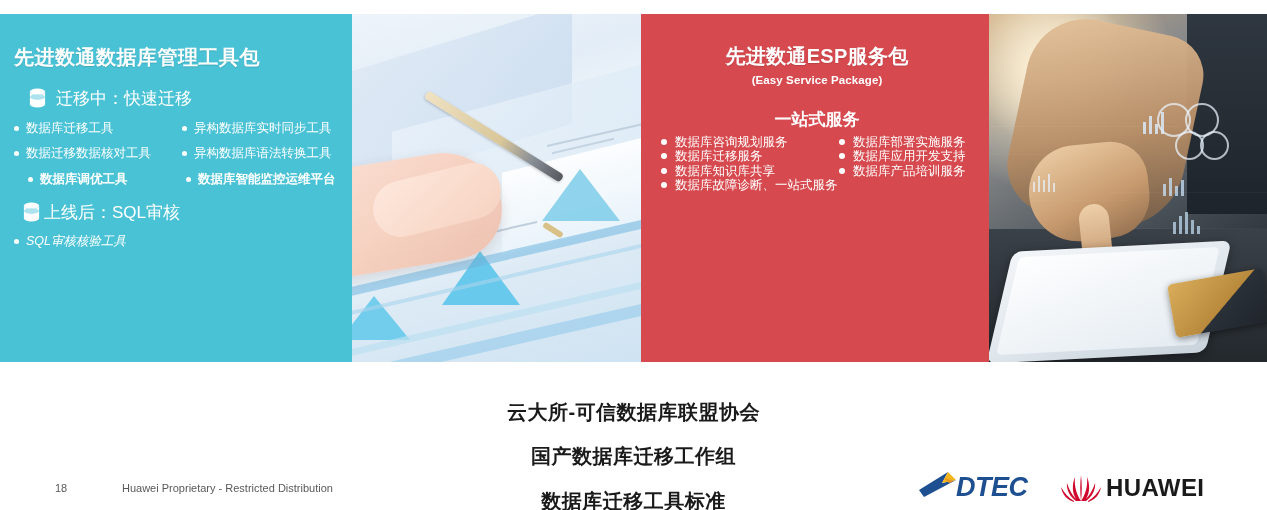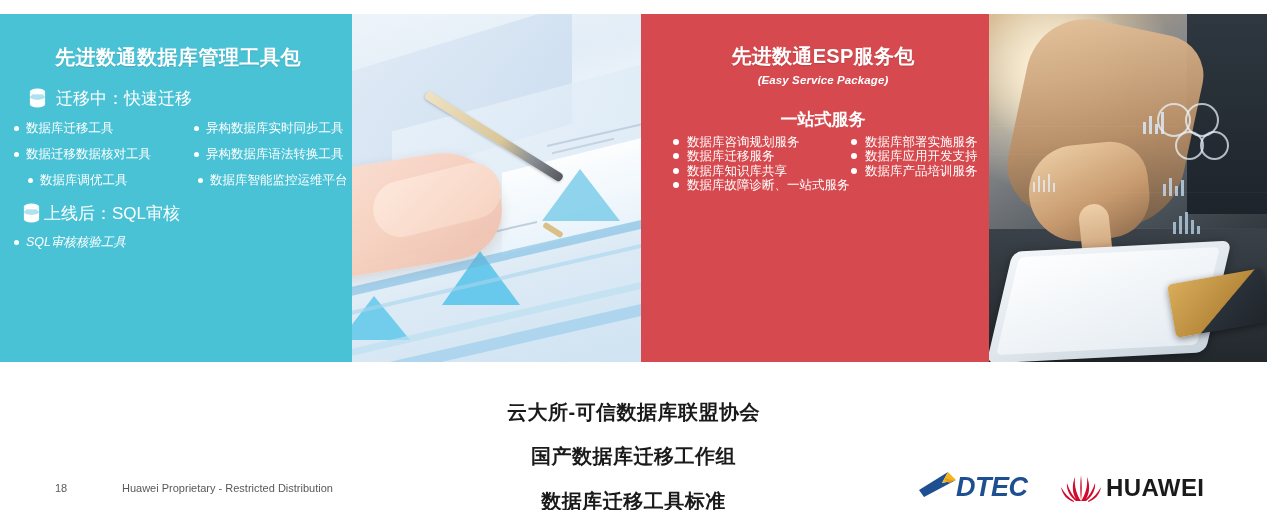--- a/index.html
+++ b/index.html
@@ -18,37 +18,37 @@
 
   
   #teal-panel{
     position:absolute;left:0;top:0;width:352px;height:348px;
     background:#4ac2d6;
     box-sizing:border-box;
     padding:22px 10px 0 14px;
     color:#ffffff;
   }
   #teal-title{
-    font-size:20px;font-weight:bold;text-align:center;
+    font-size:20px;font-weight:bold;text-align:left;
     letter-spacing:.5px;margin:8px 0 16px 0;color:#ffffff;
     text-shadow:0 1px 1px rgba(0,0,0,.12);
   }
   .phase-head{
     display:flex;align-items:center;gap:9px;
     font-size:17px;font-weight:500;color:#ffffff;
     margin:15px 0 0 14px;
   }
   .phase-head.tight{margin-left:8px;gap:3px;}
   .db-icon{display:inline-block;width:19px;height:21px;flex:0 0 auto;}
   .bullet-grid{
     margin:11px 0 0 0;
     display:grid;grid-template-columns:168px 1fr;
-    row-gap:11px;column-gap:0px;gap:12px;
-  }
-  .bullet-grid.indent{margin-left:14px;grid-template-columns:158px 1fr;}
+    row-gap:11px;column-gap:0px;
+  }
+  .bullet-grid.indent{margin-left:14px;grid-template-columns:158px 1fr;font-weight:bold;}
   .b-item{
     display:flex;align-items:flex-start;gap:7px;
     font-size:12.5px;line-height:1.15;color:#ffffff;white-space:nowrap;
   }
   .dot{
     display:inline-block;width:5px;height:5px;border-radius:50%;
     background:#ffffff;flex:0 0 auto;margin-top:5px;
   }
   .single-row{margin-top:10px;font-style:italic;}
   .single-row .b-item{margin-left:0;}
@@ -61,31 +61,30 @@
       linear-gradient(165deg,#eef4fa 0%,#e3edf7 22%,#f4f8fb 48%,#dceaf5 72%,#cfe3f2 100%);
   }
   .pl-sheet{position:absolute;background:rgba(255,255,255,.55);}
   .pl-band{position:absolute;}
 
   
   #red-panel{
     position:absolute;left:641px;top:0;width:348px;height:348px;
     background:#d6494e;
     box-sizing:border-box;
-    padding:22px 8px 0 24px;
+    padding:22px 8px 0 12px;
     color:#ffffff;
   }
   #red-title{
     font-size:20px;font-weight:bold;text-align:center;margin:7px 0 0 0;
     letter-spacing:.3px;text-shadow:0 1px 1px rgba(0,0,0,.12);
   }
   #red-subtitle{
     font-size:11.5px;font-weight:bold;text-align:center;margin:4px 0 4px 0;
     letter-spacing:.1px;
-    font-style:italic;
   }
   #red-section{
     font-size:17px;font-weight:bold;text-align:center;margin:22px 0 0 0;
   }
   #red-grid{
     margin:4px 0 0 8px;
     display:grid;grid-template-columns:178px 1fr;
   }
   .r-item{
     display:flex;align-items:flex-start;gap:8px;

